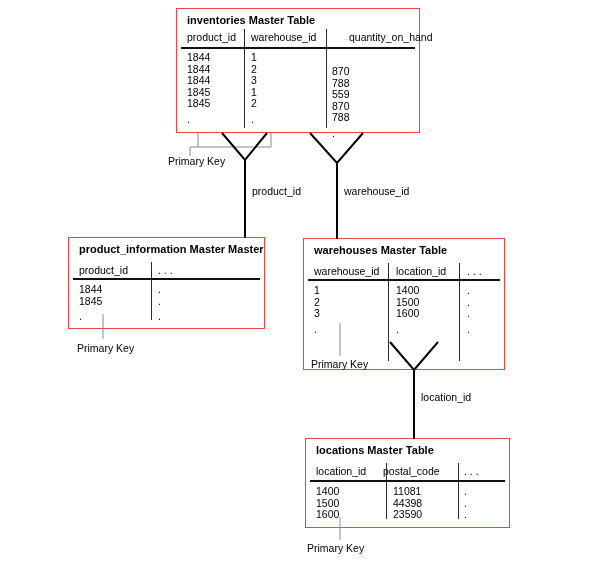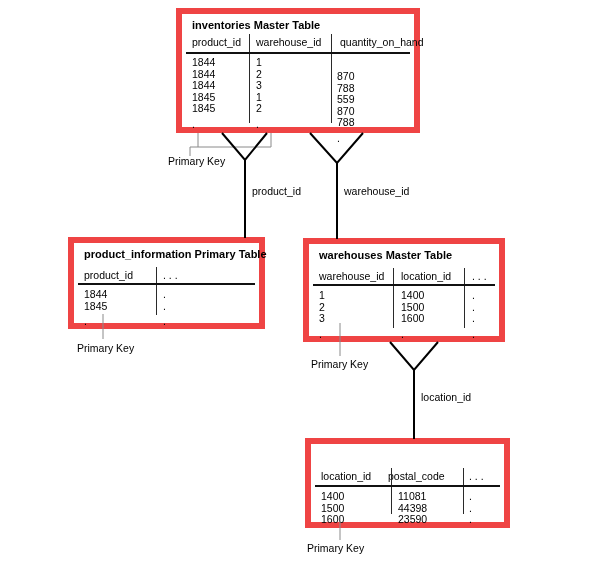--- a/index.html
+++ b/index.html
@@ -1,39 +1,39 @@
 <!DOCTYPE html>
 <html><head>
 <meta charset="utf-8">
 <style>
   html,body{margin:0;padding:0;}
   body{
     width:600px;height:568px;position:relative;background:#ffffff;
     font-family:"Liberation Sans","DejaVu Sans",sans-serif;color:#000;
     overflow:hidden;
   }
-  .tbox{position:absolute;background:#fff;border:6px solid #ef4444;box-sizing:border-box;}
+  .tbox{position:absolute;background:#fff;border:1px solid #ef4444;box-sizing:border-box;}
   .ttitle{position:absolute;font-weight:bold;font-size:11px;white-space:nowrap;}
   .thead{position:absolute;font-size:10.5px;white-space:nowrap;}
   .vsep{position:absolute;width:1px;background:#2a2a2a;}
   .hrule{position:absolute;height:2px;background:#111;left:4px;right:4px;}
   .tcol{position:absolute;font-size:10.5px;}
   .tcell{height:11.6px;line-height:11.6px;white-space:nowrap;}
   .dots{margin-top:4px;}
   .flabel{position:absolute;font-size:10.5px;white-space:nowrap;}
   svg.overlay{position:absolute;left:0;top:0;pointer-events:none;}
 </style>
 </head>
 <body>
 
 <div class="tbox" style="left:176px;top:8px;width:244px;height:125px">
   <div class="ttitle" style="left:10px;top:5px">inventories Master Table</div>
   <div class="thead" style="left:10px;top:22px">product_id</div>
   <div class="thead" style="left:74px;top:22px">warehouse_id</div>
-  <div class="thead" style="left:158px;top:22px">quantity_on_hand</div>
+  <div class="thead" style="left:172px;top:22px">quantity_on_hand</div>
   <div class="vsep" style="left:67px;top:20px;bottom:4px"></div>
   <div class="vsep" style="left:149px;top:20px;bottom:4px"></div>
   <div class="hrule" style="top:38px"></div>
   <div class="tcol" style="left:10px;top:43px">
     <div class="tcell">1844</div>
     <div class="tcell">1844</div>
     <div class="tcell">1844</div>
     <div class="tcell">1845</div>
     <div class="tcell">1845</div>
     <div class="tcell dots">.</div>
@@ -50,38 +50,38 @@
     <div class="tcell">870</div>
     <div class="tcell">788</div>
     <div class="tcell">559</div>
     <div class="tcell">870</div>
     <div class="tcell">788</div>
     <div class="tcell dots">.</div>
   </div>
 </div>
 
 <div class="tbox" style="left:68px;top:237px;width:197px;height:92px">
-  <div class="ttitle" style="left:10px;top:5px">product_information Primary Table</div>
+  <div class="ttitle" style="left:10px;top:5px">product_information Master Master</div>
   <div class="thead" style="left:10px;top:26px">product_id</div>
   <div class="thead" style="left:89px;top:26px">. . .</div>
   <div class="vsep" style="left:82px;top:24px;bottom:8px"></div>
   <div class="hrule" style="top:40px"></div>
   <div class="tcol" style="left:10px;top:46px">
     <div class="tcell">1844</div>
     <div class="tcell">1845</div>
     <div class="tcell dots">.</div>
   </div>
   <div class="tcol" style="left:89px;top:46px">
     <div class="tcell">.</div>
     <div class="tcell">.</div>
     <div class="tcell dots">.</div>
   </div>
 </div>
 
-<div class="tbox" style="left:303px;top:238px;width:202px;height:104px">
+<div class="tbox" style="left:303px;top:238px;width:202px;height:132px">
   <div class="ttitle" style="left:10px;top:5px">warehouses Master Table</div>
   <div class="thead" style="left:10px;top:26px">warehouse_id</div>
   <div class="thead" style="left:92px;top:26px">location_id</div>
   <div class="thead" style="left:163px;top:26px">. . .</div>
   <div class="vsep" style="left:84px;top:24px;bottom:8px"></div>
   <div class="vsep" style="left:155px;top:24px;bottom:8px"></div>
   <div class="hrule" style="top:40px"></div>
   <div class="tcol" style="left:10px;top:46px">
     <div class="tcell">1</div>
     <div class="tcell">2</div>
@@ -96,20 +96,21 @@
   </div>
   <div class="tcol" style="left:163px;top:46px">
     <div class="tcell">.</div>
     <div class="tcell">.</div>
     <div class="tcell">.</div>
     <div class="tcell dots">.</div>
   </div>
 </div>
 
 <div class="tbox" style="left:305px;top:438px;width:205px;height:90px">
+  <div class="ttitle" style="left:10px;top:5px">locations Master Table</div>
   <div class="thead" style="left:10px;top:26px">location_id</div>
   <div class="thead" style="left:77px;top:26px">postal_code</div>
   <div class="thead" style="left:158px;top:26px">. . .</div>
   <div class="vsep" style="left:80px;top:24px;bottom:8px"></div>
   <div class="vsep" style="left:152px;top:24px;bottom:8px"></div>
   <div class="hrule" style="top:41px"></div>
   <div class="tcol" style="left:10px;top:47px">
     <div class="tcell">1400</div>
     <div class="tcell">1500</div>
     <div class="tcell">1600</div>

